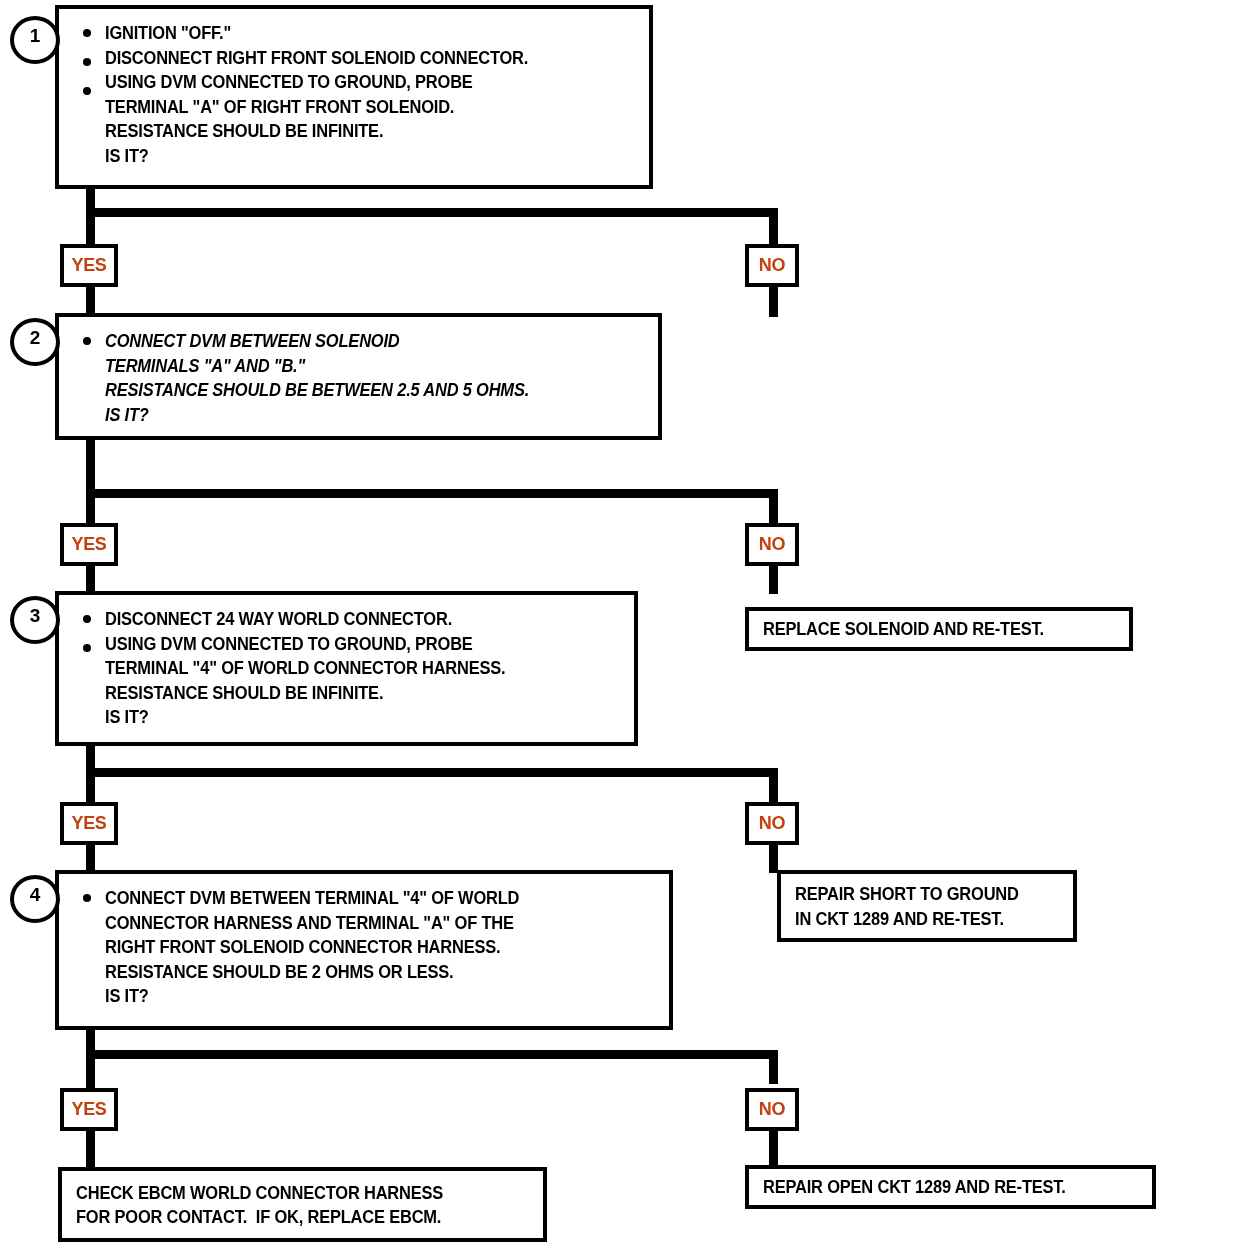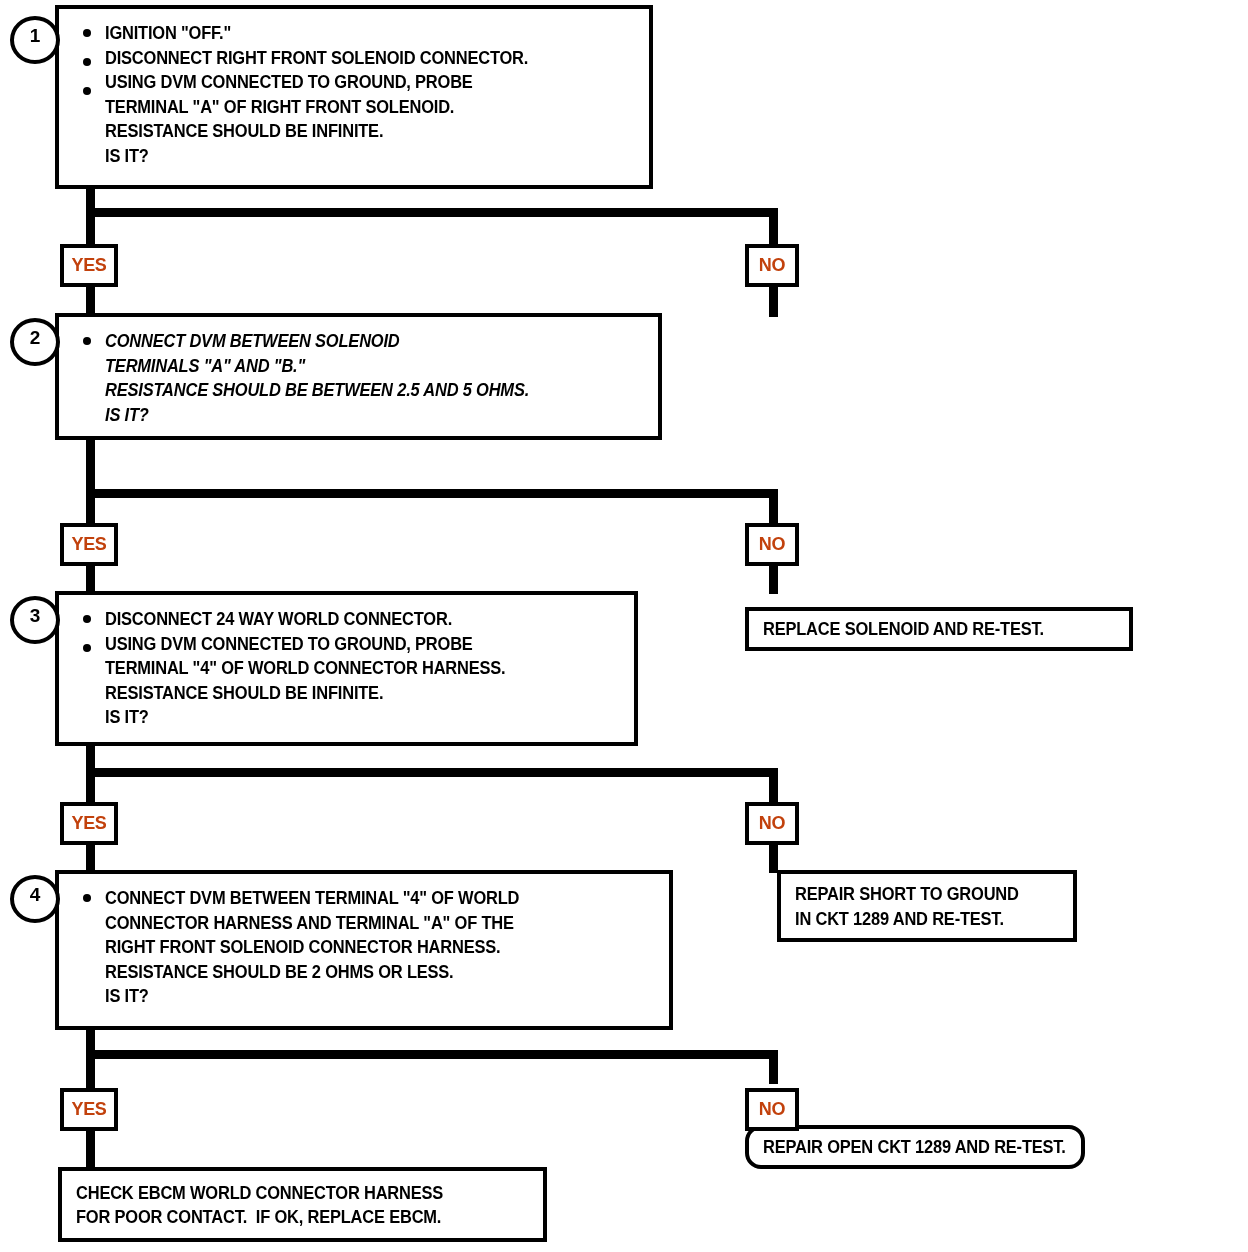--- a/index.html
+++ b/index.html
@@ -204,21 +204,21 @@
   <div class="vline" style="left:86px; top:1028px; height:61px;"></div>
   <div class="hline" style="left:86px; top:1050px; width:692px;"></div>
   <div class="vline" style="left:769px; top:1050px; height:34px;"></div>
 
   <div class="branch-label yes-label" style="left:60px; top:1088px;">YES</div>
   <div class="branch-label no-label" style="left:745px; top:1088px;">NO</div>
 
   <div class="vline" style="left:86px; top:1129px; height:45px;"></div>
   <div class="vline" style="left:769px; top:1129px; height:38px;"></div>
 
-  <div class="box result-box" style="left:745px; top:1125px; width:340px; height:44px;border-radius:16px;">
+  <div class="box result-box" style="left:745px; top:1165px; width:411px; height:44px;">
     <div class="btext result-lines">REPAIR OPEN CKT 1289 AND RE-TEST.</div>
   </div>
 
   <div class="box result-box" style="left:58px; top:1167px; width:489px; height:75px;">
     <div class="btext result-lines">CHECK EBCM WORLD CONNECTOR HARNESS
 FOR POOR CONTACT.  IF OK, REPLACE EBCM.</div>
   </div>
 
 </div>
 

